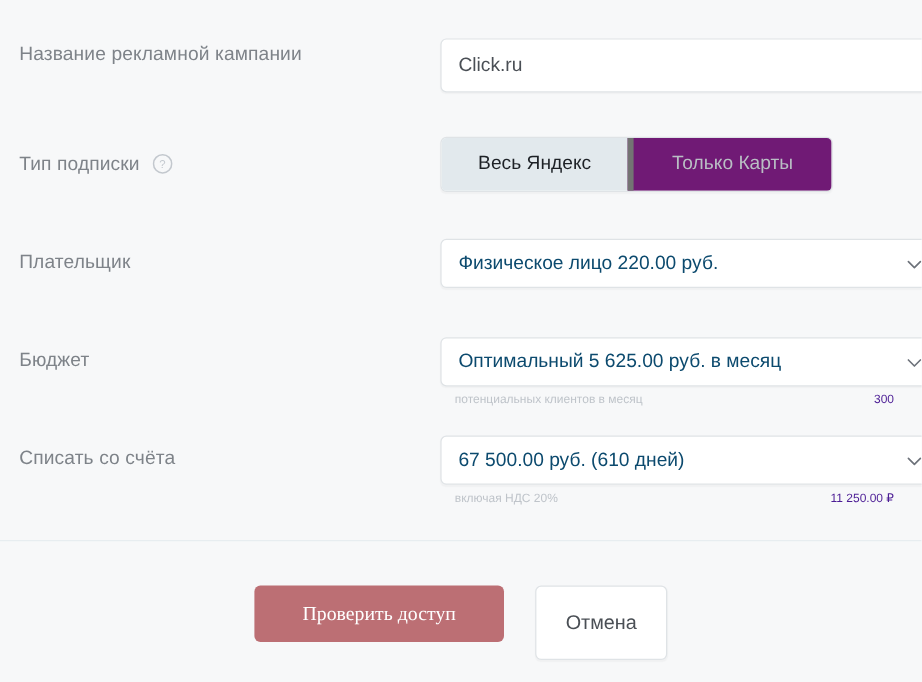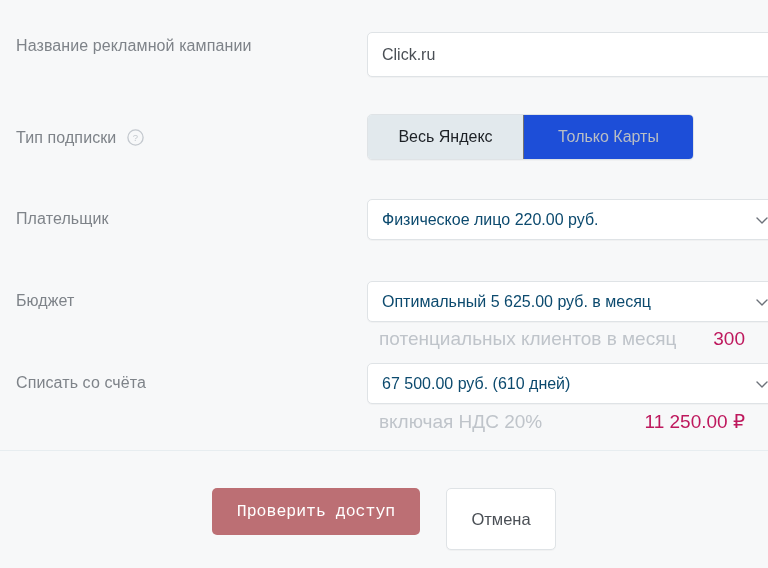--- a/index.html
+++ b/index.html
@@ -117,40 +117,40 @@
     box-sizing: border-box;
     padding: 0 22px;
     white-space: nowrap;
   }
   .seg.active {
     background: #e2e9ed;
     color: #1d2126;
     min-width: 155px;
   }
   .seg.inactive {
-    background: #1d4ed8;
+    background: #701a75;
     color: #b9bec4;
     min-width: 170px;
-    border-left: 1px solid #737373;
+    border-left: 5px solid #737373;
   }
 
   
   .hint {
     position: absolute;
     left: 367px;
     width: 385px;
     display: flex;
     justify-content: space-between;
     align-items: baseline;
-    font-size: 19px;
+    font-size: 10px;
     color: #bfc4ca;
     box-sizing: border-box;
     padding: 0 7px 0 12px;
   }
-  .hint .hint-value { color: #be185d; }
+  .hint .hint-value { color: #4c1d95; }
 
   
   .divider {
     position: absolute;
     left: 0;
     top: 450px;
     width: 768px;
     height: 1px;
     background: #e7edf0;
   }
@@ -160,21 +160,21 @@
     position: absolute;
     left: 212px;
     top: 488px;
     width: 208px;
     height: 47px;
     background: #bc6f74;
     border: none;
     border-radius: 5px;
     color: #ffffff;
     font-size: 16.5px;
-    font-family: Liberation Mono, monospace;
+    font-family: Liberation Serif, serif;
     cursor: pointer;
     display: flex;
     align-items: center;
     justify-content: center;
   }
   .btn-secondary {
     position: absolute;
     left: 446px;
     top: 488px;
     width: 110px;

